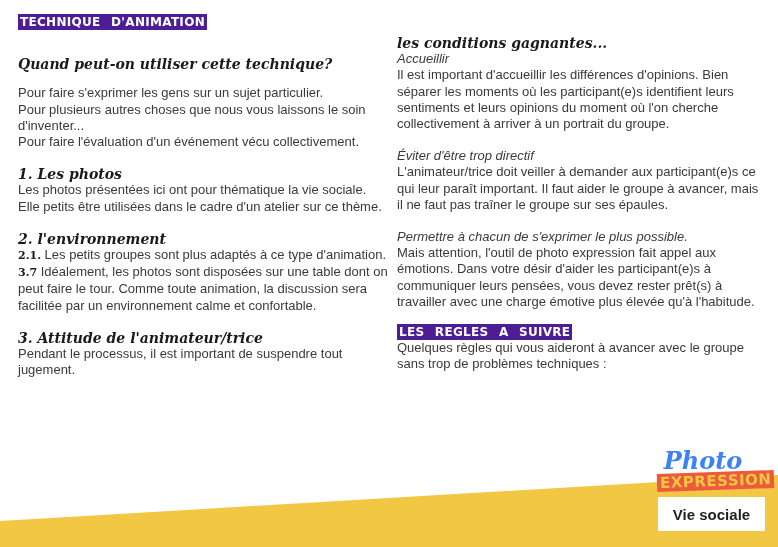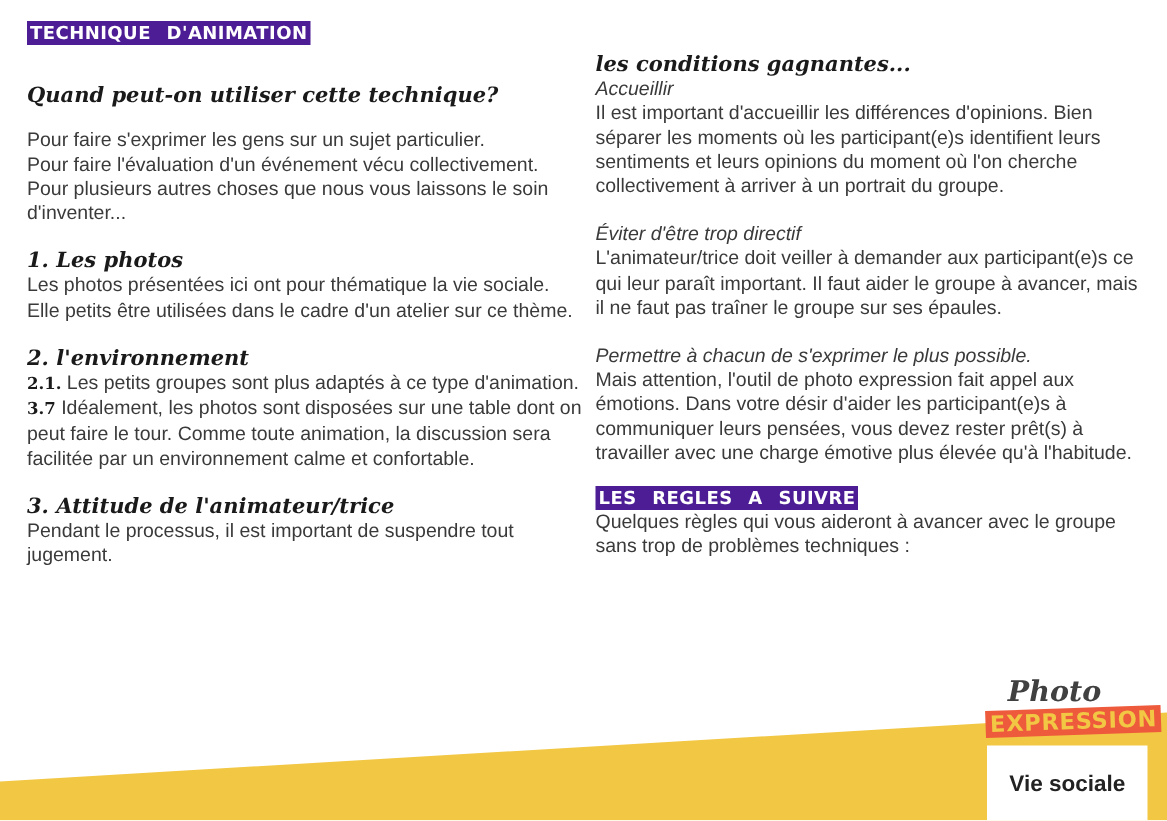--- a/index.html
+++ b/index.html
@@ -26,46 +26,46 @@
   .q { font-size:14px;margin-top:12px; }
   .num { font-family:"DejaVu Serif", serif; font-weight:bold; font-size:11px; color:#1a1a1a; }
   .it { font-style:italic; }
   .gap { height:16px; }
   .band {
     position:absolute; left:0; bottom:0; width:778px; height:90px;
   }
   .logo { position:absolute; left:652px; top:450px; width:120px; }
   .logo-photo {
     font-family:"DejaVu Serif", serif; font-style:italic; font-weight:bold;
-    color:#404040; font-size:19px; text-align:center; margin-left:-18px; line-height:22px;
+    color:#3b82f6; font-size:24px; text-align:center; margin-left:-18px; line-height:22px;
   }
   .logo-exp {
     display:inline-block; background:#ee5a3c; color:#f2c744;
     font-family:"DejaVu Sans", sans-serif; font-weight:bold; font-size:15px;
     letter-spacing:0.5px; padding:0 3px; line-height:18px; margin-left:5px;
     transform:rotate(-2deg);
   }
   .theme-box {
-    position:absolute; left:658px; top:497px; width:107px; height:50px;
+    position:absolute; left:658px; top:497px; width:107px; height:34px;
     background:#ffffff; display:flex; align-items:center; justify-content:center;
     font-size:15px; color:#222222; font-weight:bold;
   }
 </style>
 </head>
 <body>
 
 <div class="col col-left">
   <div style="height:14px"></div>
   <span class="badge">TECHNIQUE D'ANIMATION</span>
   <div style="height:14px"></div>
   <p class="script q">Quand peut-on utiliser cette technique?</p>
   <div style="height:13px"></div>
   <p>Pour faire s'exprimer les gens sur un sujet particulier.</p>
+  <p>Pour plusieurs autres choses que nous vous laissons le soin d'inventer...</p>
   <p>Pour faire l'évaluation d'un événement vécu collectivement.</p>
-  <p>Pour plusieurs autres choses que nous vous laissons le soin d'inventer...</p>
   <div class="gap"></div>
   <p class="script">1. Les photos</p>
   <p>Les photos présentées ici ont pour thématique la vie sociale. Elle petits être utilisées dans le cadre d'un atelier sur ce thème.</p>
   <div class="gap"></div>
   <p class="script">2. l'environnement</p>
   <p><span class="num">2.1.</span><span> Les petits groupes sont plus adaptés à ce type d'animation.</span></p>
   <p><span class="num">3.7</span><span> Idéalement, les photos sont disposées sur une table dont on peut faire le tour. Comme toute animation, la discussion sera facilitée par un environnement calme et confortable.</span></p>
   <div class="gap"></div>
   <p class="script">3. Attitude de l'animateur/trice</p>
   <p>Pendant le processus, il est important de suspendre tout jugement.</p>

